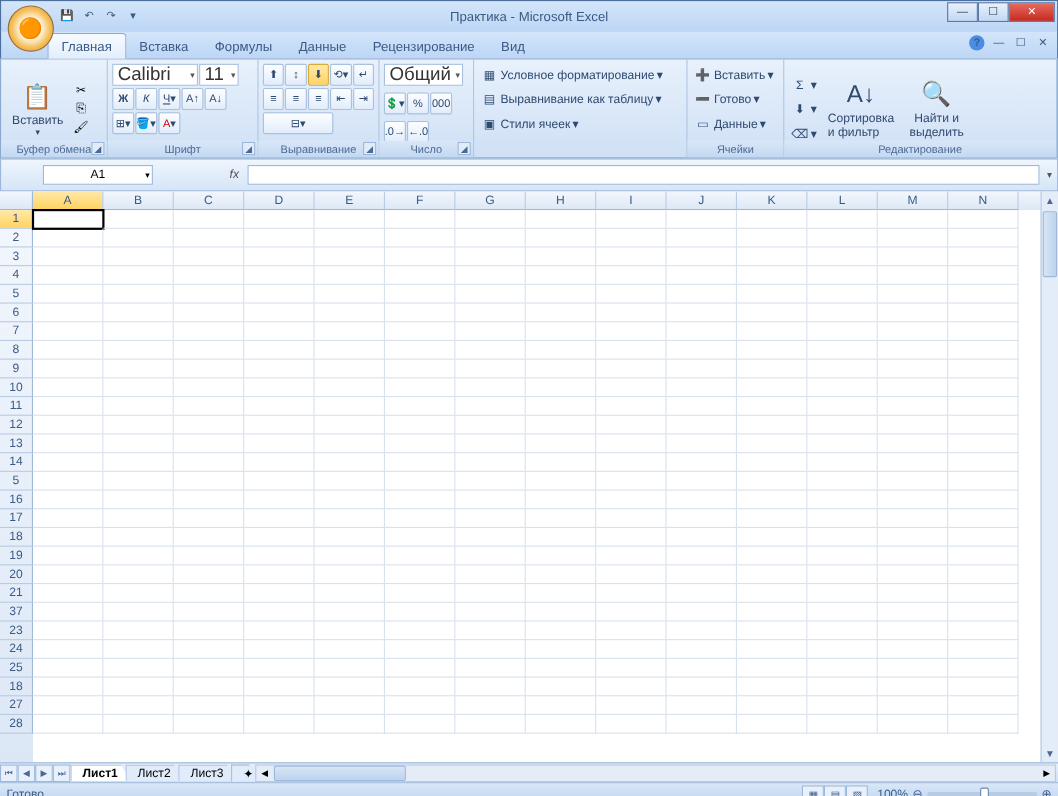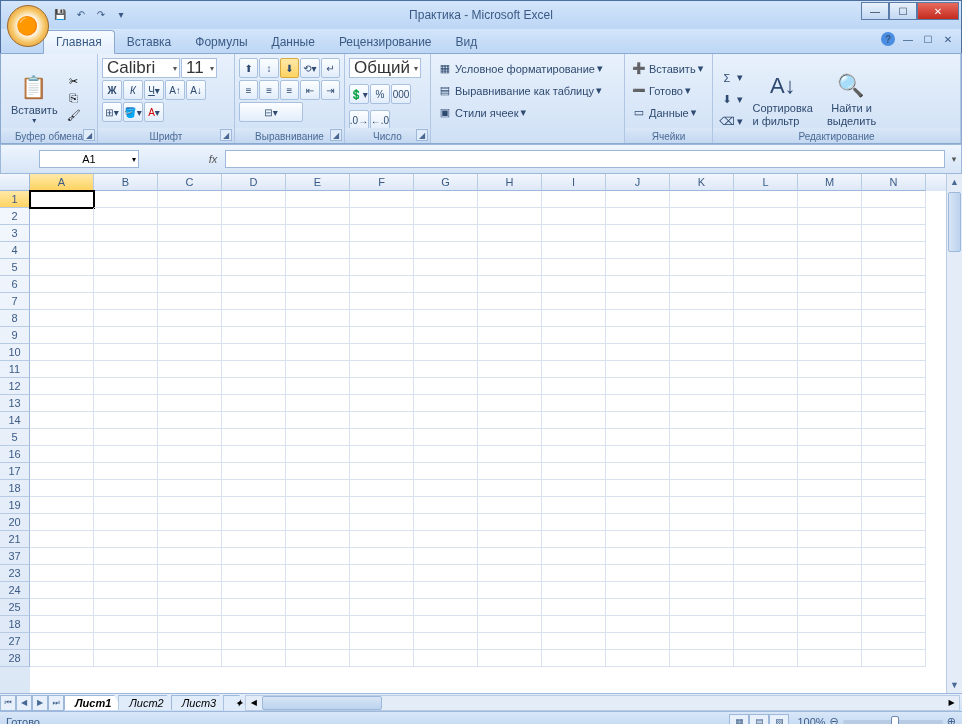--- a/index.html
+++ b/index.html
@@ -61,21 +61,21 @@
 .cellrow { display:flex;height:17px;}
 .cell { width:64px;height:17px;border-right:1px solid #d8e1ee;border-bottom:1px solid #d8e1ee;}
 .cell.active { outline:2px solid #000;outline-offset:-1px;}
 .vscroll { position:absolute;top:0;right:0;width:16px;bottom:0;background:#e3ecf7;border-left:1px solid #b7cbe4;}
 .vscroll .thumb{position:absolute;top:18px;left:1px;right:1px;height:60px;background:linear-gradient(90deg,#d8e5f5,#bcd3ee);border:1px solid #9db8da;border-radius:2px;}
 .vscroll .arr{height:16px;text-align:center;font-size:9px;color:#4a6a95;line-height:16px;}
 
 
 .sheetbar { height:18px;background:linear-gradient(#e6eefb,#cfe0f5);display:flex;align-items:center;border-top:1px solid #9db8da;position:relative;}
 .navbtn { width:16px;height:16px;border:1px solid #9db8da;background:#e8f0fb;font-size:8px;display:flex;align-items:center;justify-content:center;color:#4a6a95;}
-.stab { padding:1px 10px;font-size:11px;background:#e0ecf9;border:1px solid #9db8da;border-bottom:none;border-top-right-radius:0;clip-path:polygon(0 0,calc(100% - 8px) 0,100% 100%,0 100%);margin-right:-4px;font-style:italic;}
+.stab { padding:1px 10px;font-size:11px;background:#e0ecf9;border:1px solid #9db8da;border-bottom:none;border-top-right-radius:0;clip-path:polygon(0 0,calc(100% - 8px) 0,100% 100%,0 100%);margin-right:-4px;}
 .stab.active{background:#fff;font-weight:bold;}
 .hscroll{flex:1;height:16px;background:#e3ecf7;border:1px solid #b7cbe4;display:flex;align-items:center;position:relative;margin:0 2px;}
 .hscroll .thumb{position:absolute;left:16px;width:120px;top:0;bottom:0;background:linear-gradient(#d8e5f5,#bcd3ee);border:1px solid #9db8da;border-radius:2px;}
 .hscroll .arr{width:15px;text-align:center;font-size:8px;}
 
 
 .statusbar{height:20px;background:linear-gradient(#d9e7f8,#bdd5f1);border-top:1px solid #9db8da;display:flex;align-items:center;font-size:11px;color:#3b5b86;padding:0 6px;}
 .statusbar .views{margin-left:auto;display:flex;gap:0;}
 .viewbtn{width:20px;height:16px;border:1px solid #9db8da;background:#e8f0fb;font-size:9px;display:flex;align-items:center;justify-content:center;}
 .zoom{display:flex;align-items:center;gap:4px;margin-left:8px;}

